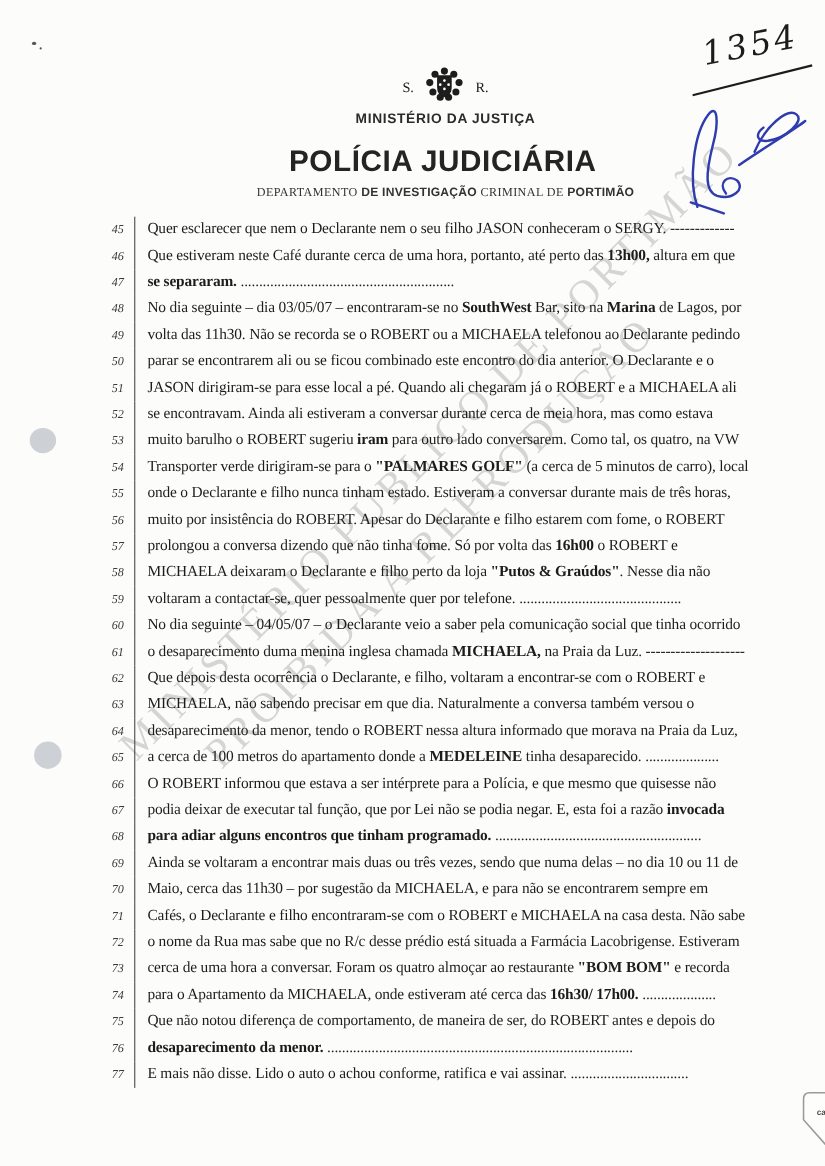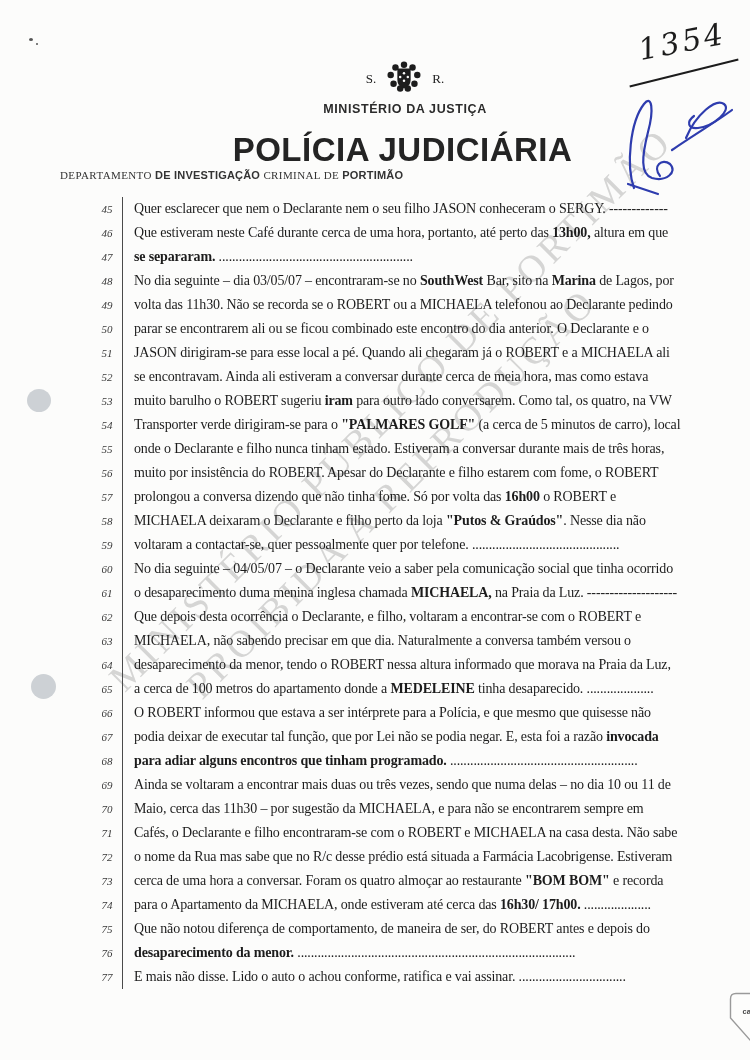--- a/index.html
+++ b/index.html
@@ -7,22 +7,22 @@
   .page{position:relative;width:750px;height:1060px;margin:0 auto;background:#fcfcfb;overflow:hidden;}
 
   
   .header{position:absolute;top:0;left:0;width:100%;z-index:2;}
   .emblem-row{position:absolute;top:58px;left:0;width:750px;text-align:center;}
   .emblem-inner{display:inline-flex;align-items:center;gap:9px;margin-left:60px;}
   .sr{font-size:13px;color:#222;font-family:"Liberation Serif",serif;}
   .ministry{position:absolute;top:99px;left:0;width:750px;text-align:center;}
   .ministry span{display:inline-block;margin-left:60px;font-family:Liberation Sans, sans-serif;font-weight:700;font-size:12.5px;letter-spacing:.6px;color:#2b2b2b;}
   .pj-title{position:absolute;top:131px;left:0;width:750px;text-align:center;}
-  .pj-title span{display:inline-block;margin-left:55px;font-family:"Liberation Sans",sans-serif;font-weight:700;font-size:33px;letter-spacing:.5px;color:#242424;}
-  .dept{position:absolute;top:169px;left:0;width:750px;text-align:left;font-size:11px;color:#333;}
+  .pj-title span{display:inline-block;margin-left:55px;font-family:"Liberation Sans",sans-serif;font-weight:700;font-size:27px;letter-spacing:.5px;color:#242424;}
+  .dept{position:absolute;top:169px;left:0;width:750px;text-align:center;font-size:11px;color:#333;}
   .dept-inner{display:inline-block;margin-left:60px;white-space:nowrap;}
   .dept .serif{font-family:"Liberation Serif",serif;font-weight:400;letter-spacing:.4px;}
   .dept .sans-bold{font-family:"Liberation Sans",sans-serif;font-weight:700;letter-spacing:.2px;}
 
   
   .hand-number{position:absolute;top:24px;left:638px;transform:rotate(-11deg);font-family:"DejaVu Serif",serif;font-style:italic;font-size:30px;color:#1c1c1c;letter-spacing:3px;z-index:3;}
   .hand-underline{position:absolute;top:72px;left:628px;width:112px;height:2px;background:#1c1c1c;transform:rotate(-14deg);z-index:3;}
   .signature{position:absolute;top:88px;left:600px;z-index:3;}
 
   

